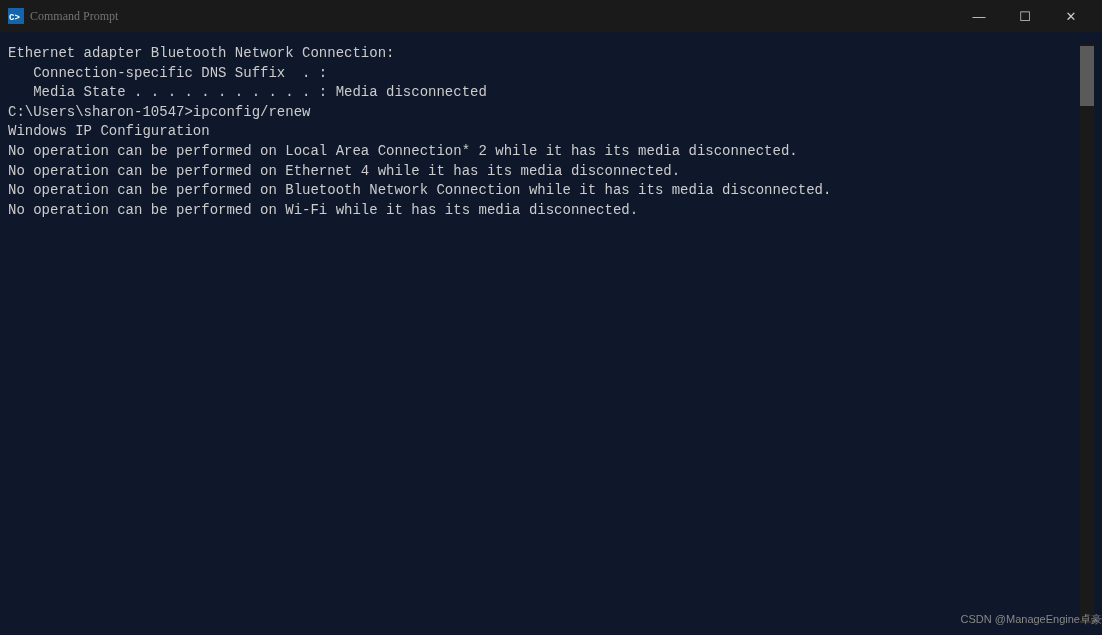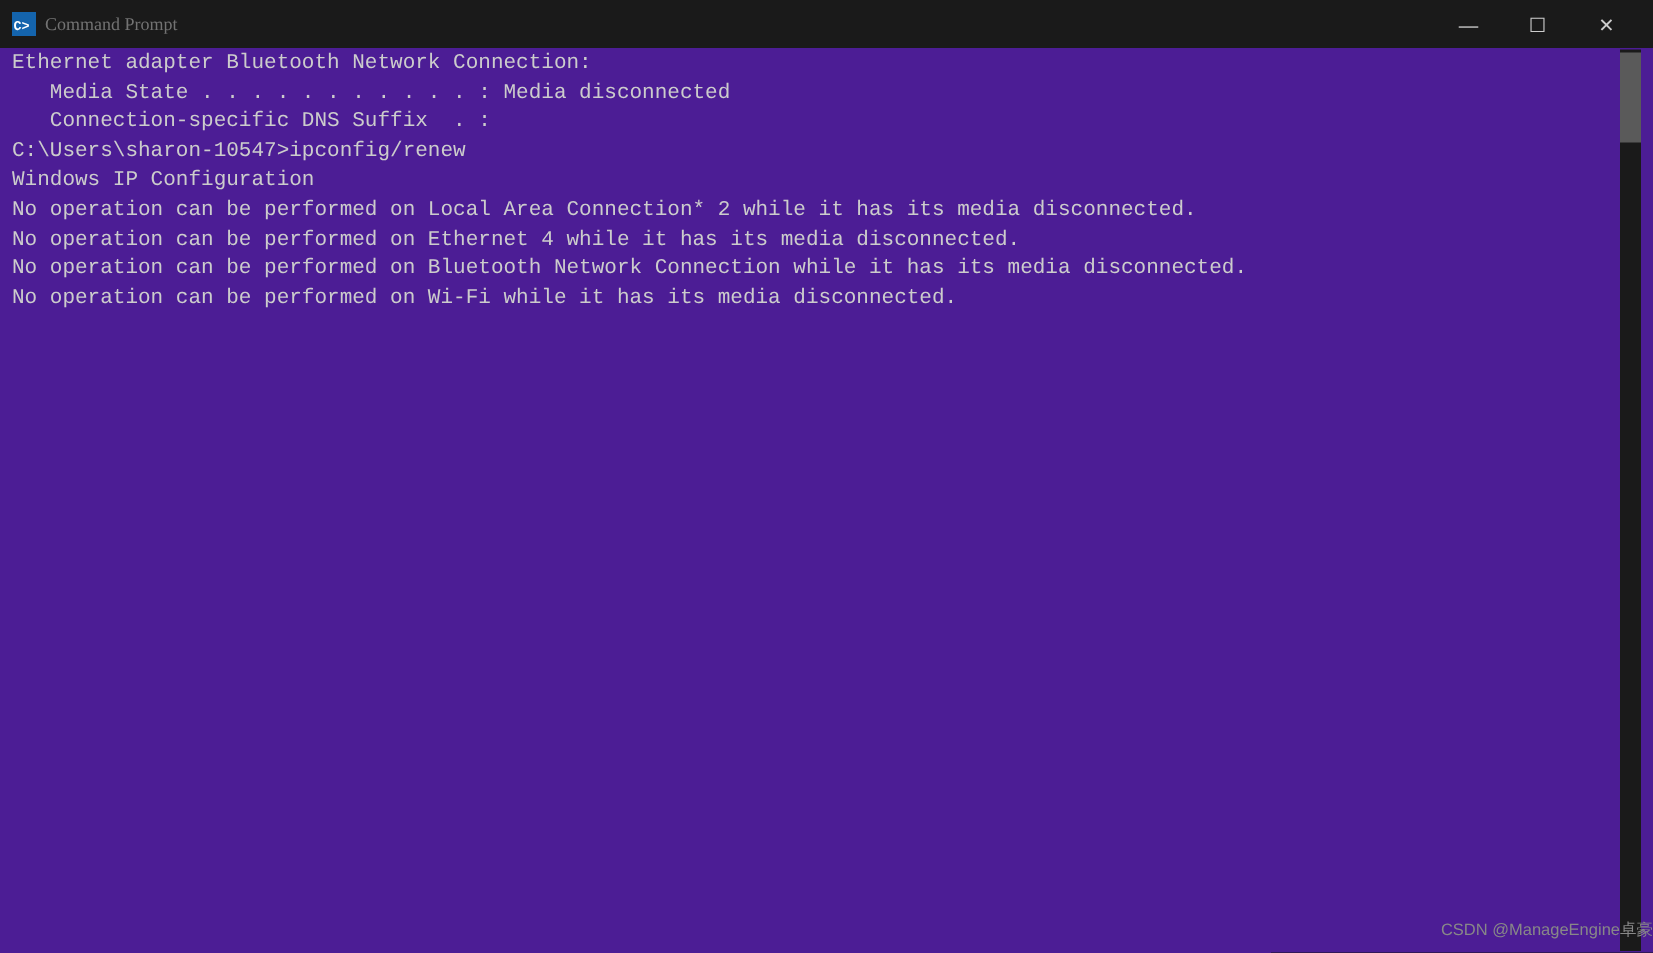--- a/index.html
+++ b/index.html
@@ -65,22 +65,22 @@
       font-size: 13px;
       cursor: pointer;
       display: flex;
       align-items: center;
       justify-content: center;
       font-family: 'Segoe UI', Arial, sans-serif;
     }
 
     .terminal-area {
       flex: 1;
-      background: #4c1d95;
-      padding: 1px 8px;
+      background: #0f172a;
+      padding: 12px 8px;
       overflow: hidden;
       position: relative;
       display: flex;
     }
 
     .terminal-content {
       flex: 1;
       overflow: hidden;
     }
 
@@ -135,22 +135,22 @@
       <button class="title-bar-btn">☐</button>
       <button class="title-bar-btn close">✕</button>
     </div>
   </div>
 
   <div class="terminal-area">
     <div class="terminal-content">
 
     <div class="terminal-line">Ethernet adapter Bluetooth Network Connection:</div>
         <div class="terminal-line"></div>
+        <div class="terminal-line">   Connection-specific DNS Suffix  . :</div>
         <div class="terminal-line">   Media State . . . . . . . . . . . : Media disconnected</div>
-        <div class="terminal-line">   Connection-specific DNS Suffix  . :</div>
         <div class="terminal-line"></div>
         <div class="terminal-line">C:\Users\sharon-10547&gt;ipconfig/renew</div>
         <div class="terminal-line"></div>
         <div class="terminal-line">Windows IP Configuration</div>
         <div class="terminal-line"></div>
         <div class="terminal-line">No operation can be performed on Local Area Connection* 2 while it has its media disconnected.</div>
         <div class="terminal-line">No operation can be performed on Ethernet 4 while it has its media disconnected.</div>
         <div class="terminal-line">No operation can be performed on Bluetooth Network Connection while it has its media disconnected.</div>
         <div class="terminal-line">No operation can be performed on Wi-Fi while it has its media disconnected.</div>
         <div class="terminal-line"></div>

